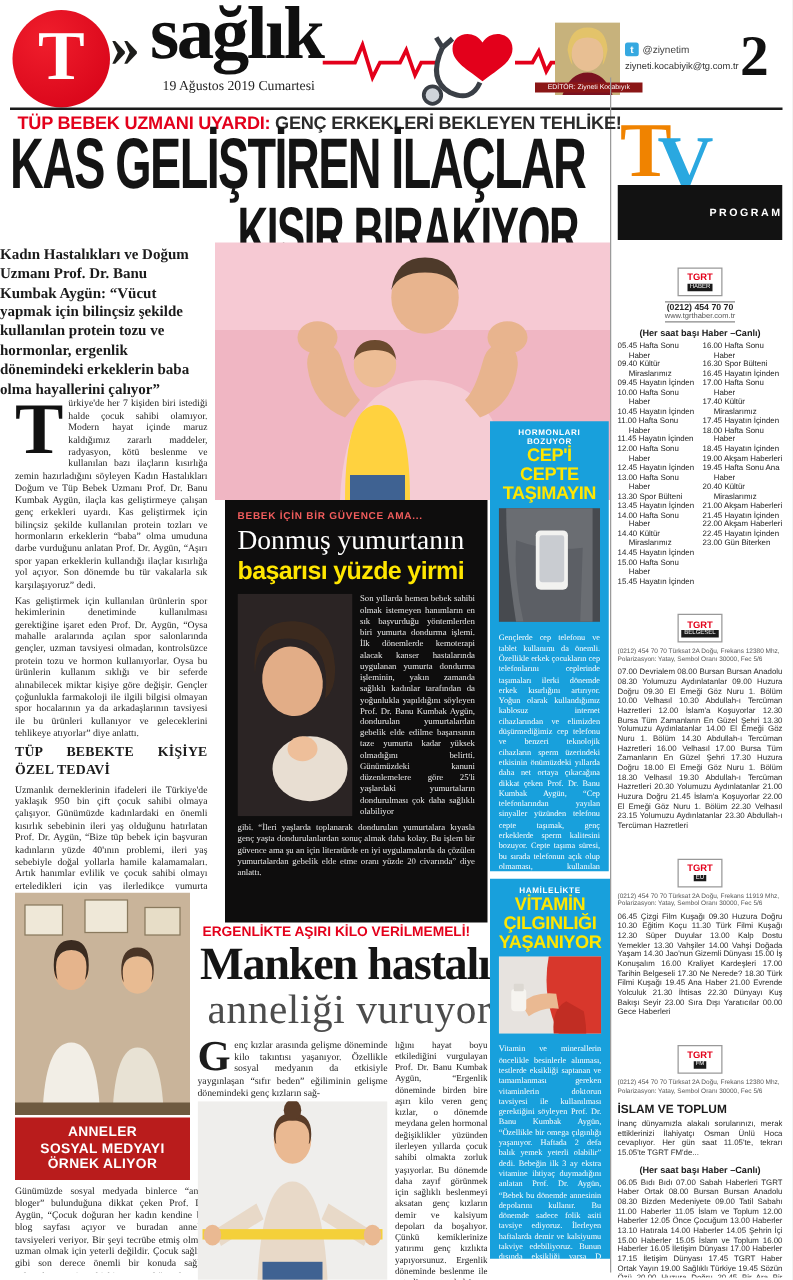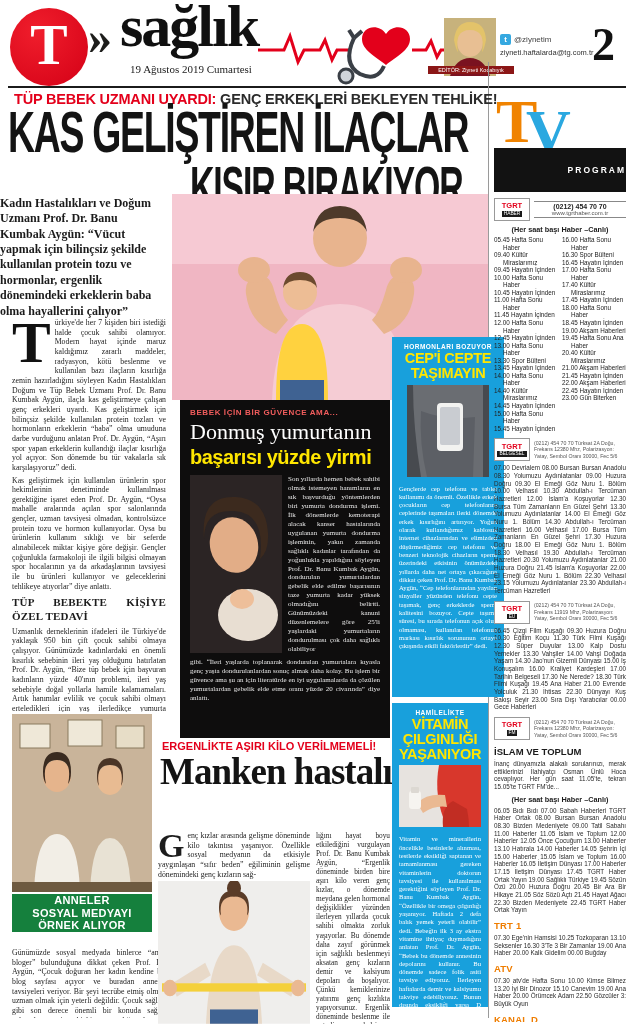--- a/index.html
+++ b/index.html
@@ -34,39 +34,39 @@
   .hl1{left:8px;top:100px;font-size:44px;transform:scale(0.85,1.30);}
   .hl2{left:190px;top:155px;font-size:44px;transform:scale(0.77,1.30);}
   
   .standfirst{left:0;top:196px;width:153px;font-size:12px;font-weight:bold;line-height:1.28;color:#1b1b1b;}
   .lead-body{left:12px;top:318px;width:154px;height:394px;overflow:hidden;font-size:7.8px;line-height:1.24;text-align:justify;}
   .dropcap{float:left;font-size:58px;line-height:0.8;font-weight:bold;margin:2px 4px 0 0;color:#111;}
   .lead-body p{margin:0 0 3px 0;}
   .subhead{font-size:11px;font-weight:bold;margin:5px 0 3px 0;letter-spacing:0.2px;}
   
   .photo-women{left:12px;top:714px;width:140px;height:178px;overflow:hidden;}
-  .purple-box{left:12px;top:894px;width:140px;height:38px;background:#15803d;color:#fff;
+  .purple-box{left:12px;top:894px;width:140px;height:50px;background:#b91c1c;color:#fff;
     display:flex;flex-direction:column;align-items:center;justify-content:center;
     font-family:"Liberation Sans",sans-serif;font-weight:800;font-size:11px;line-height:1.18;letter-spacing:0.3px;}
   .social-body{left:12px;top:948px;width:154px;height:70px;overflow:hidden;font-size:7.8px;line-height:1.24;text-align:justify;}
   
   .main-photo{left:172px;top:194px;width:316px;height:206px;overflow:hidden;}
   
   .black-box{left:180px;top:400px;width:210px;height:338px;background:#0e0d0d;color:#eee;
     padding:8px 10px;box-sizing:border-box;overflow:hidden;}
   .bb-kicker{color:#f25d5d;font-size:8px;font-weight:800;font-family:Liberation Sans, sans-serif;letter-spacing:0.6px;}
   .bb-title1{font-size:22px;color:#fff;margin-top:2px;}
   .bb-title2{font-size:20px;font-weight:900;color:#ffe600;font-family:"Liberation Sans",sans-serif;letter-spacing:-0.5px;margin-top:1px;}
   .bb-row{display:flex;gap:6px;margin-top:6px;}
   .bb-photo{width:92px;height:178px;flex:none;}
   .bb-text{font-size:7px;line-height:1.28;text-align:justify;color:#e8e8e8;}
   .bb-bottom{font-size:7px;line-height:1.28;text-align:justify;color:#e8e8e8;margin-top:4px;}
   
   .blue-box{background:#18a0dc;color:#fff;padding:6px 7px;box-sizing:border-box;overflow:hidden;}
-  .phone-box{left:392px;top:337px;width:112px;height:360px;}
+  .phone-box{left:392px;top:337px;width:95px;height:360px;}
   .vitamin-box{left:392px;top:703px;width:96px;height:304px;}
   .blue-kicker{font-size:6.5px;font-weight:800;text-align:center;font-family:"Liberation Sans",sans-serif;letter-spacing:0.5px;}
   .blue-title{font-size:14.5px;font-weight:900;color:#ffe600;text-align:center;line-height:1.02;
     font-family:"Liberation Sans",sans-serif;letter-spacing:-0.3px;margin-top:1px;}
   .blue-photo{width:100%;margin:4px 0;}
   .blue-body{font-size:6.6px;line-height:1.26;text-align:justify;}
   
   .mk-kicker{left:162px;top:740px;font-size:11px;font-weight:800;color:#e3001b;font-family:"Liberation Sans",sans-serif;}
   .mk-title{left:160px;top:750px;font-size:37px;font-weight:bold;color:#141414;letter-spacing:-1px;}
   .mk-sub{left:166px;top:790px;font-size:33px;color:#4c4c4c;letter-spacing:0.5px;}
@@ -76,21 +76,21 @@
   .mk-drop{float:left;font-size:34px;line-height:0.8;font-weight:bold;margin:1px 3px 0 0;}
   .mk-photo{flex:1;margin-top:2px;}
   .mk-right{flex:1;font-size:7.3px;line-height:1.24;text-align:justify;}
   
   .sidebar{left:494px;top:92px;width:132px;height:930px;overflow:hidden;font-family:"Liberation Sans",sans-serif;}
   .tvlogo{position:relative;height:62px;}
   .tvT{position:absolute;left:2px;top:-6px;font-size:62px;font-weight:bold;color:#f08300;font-family:"Liberation Serif",serif;}
   .tvV{position:absolute;left:32px;top:4px;font-size:62px;font-weight:bold;color:#2aa8e0;font-family:"Liberation Serif",serif;}
   .programbar{position:relative;background:#121212;color:#fff;font-size:8.5px;font-weight:800;
     letter-spacing:2px;text-align:right;padding:17px 0;margin-top:-6px;}
-  .chrow{display:flex;gap:4px;align-items:center;margin-top:6px;}
+  .chrow{display:flex;gap:4px;align-items:center;margin-top:22px;flex-direction:column;}
   .chlogo{width:34px;height:21px;border:1px solid #999;flex:none;display:flex;flex-direction:column;
     align-items:center;justify-content:center;background:#fff;}
   .chlogo-top{color:#e3001b;font-size:7.5px;font-weight:800;line-height:1;}
   .chlogo-bot{background:#1a1a1a;color:#fff;font-size:4.8px;line-height:1.2;padding:0 2px;margin-top:1px;}
   .chcontact{flex:1;border-top:1px solid #888;border-bottom:1px solid #888;padding:1px 0;text-align:center;}
   .chphone{font-size:7px;font-weight:bold;color:#222;}
   .chsite{font-size:6px;color:#555;}
   .chfreq{flex:1;font-size:5.2px;line-height:1.25;color:#555;}
   .livenote{font-size:7.3px;font-weight:800;text-align:center;margin:4px 0 2px 0;color:#1b1b1b;}
   .times{display:flex;gap:4px;}
@@ -127,21 +127,21 @@
     <ellipse cx="26" cy="24" rx="13" ry="15" fill="#e8bf93"></ellipse>
     <path d="M10 22 q2 -18 16 -18 q15 0 16 18 q-2 10 -4 12 q4 -22 -12 -22 q-16 0 -12 22 q-2 -2 -4 -12z" fill="#e3c36a"></path>
     <path d="M6 58 q6 -18 20 -18 q14 0 20 18z" fill="#7a1220"></path>
   </svg>
   <div class="abs editor-caption">EDİTÖR: Ziyneti Kocabıyık</div>
 
   <div class="abs tw-row">
     <span class="tw-icon">t</span>
     <span class="tw-handle">@ziynetim</span>
   </div>
-  <div class="abs email">ziyneti.haftalarda@tg.com.tr</div>
+  <div class="abs email">ziyneti.kocabiyik@tg.com.tr</div>
   <div class="abs page-number">2</div>
   <div class="abs header-rule"></div>
   <div class="abs vert-rule"></div>
 
   <div class="abs kicker sans">
     <span class="red">TÜP BEBEK UZMANI UYARDI:</span><span class="dark"> GENÇ ERKEKLERİ BEKLEYEN TEHLİKE!</span>
   </div>
   <div class="abs hl hl1 sans">KAS GELİŞTİREN İLAÇLAR</div>
   <div class="abs hl hl2 sans">KISIR BIRAKIYOR</div>
 
@@ -218,20 +218,21 @@
       <path d="M6 0 h70 v92 h-62 q-8 -50 -8 -92z" fill="#6a6d72"></path>
       <path d="M14 26 q26 10 54 6 l-2 60 h-46 q-8 -34 -6 -66z" fill="#5c5f65"></path>
       <rect x="30" y="18" width="26" height="48" rx="4" fill="#f2f2f0"></rect>
       <rect x="33" y="22" width="20" height="38" rx="2" fill="#c9ccd1"></rect>
     </svg>
     <div class="blue-body">Gençlerde cep telefonu ve tablet kullanımı da önemli. Özellikle erkek çocukların cep telefonlarını ceplerinde taşımaları ilerki dönemde erkek kısırlığını artırıyor. Yoğun olarak kullandığımız kablosuz internet cihazlarından ve elimizden düşürmediğimiz cep telefonu ve benzeri teknolojik cihazların sperm üzerindeki etkisinin önümüzdeki yıllarda daha net ortaya çıkacağına dikkat çeken Prof. Dr. Banu Kumbak Aygün, “Cep telefonlarından yayılan sinyaller yüzünden telefonu cepte taşımak, genç erkeklerde sperm kalitesini bozuyor. Cepte taşıma süresi, bu sırada telefonun açık olup olmaması, kullanılan telefonun markası kısırlık sorununun ortaya çıkışında etkili faktörlerdir” dedi.</div>
   </div>
 
   <div class="abs mk-kicker">ERGENLİKTE  AŞIRI KİLO VERİLMEMELİ!</div>
   <div class="abs mk-title">Manken hastalığı</div>
+  <div class="abs mk-sub">anneliği vuruyor</div>
   <div class="abs mk-body">
     <div class="mk-left">
       <div class="mk-intro">
         <span class="mk-drop">G</span><span>enç kızlar arasında gelişme döneminde kilo takıntısı yaşanıyor. Özellikle sosyal medyanın da etkisiyle yaygınlaşan “sıfır beden” eğiliminin gelişme dönemindeki genç kızların sağ-</span>
       </div>
       <svg class="mk-photo" width="152" height="120" viewBox="0 0 152 120" preserveAspectRatio="none">
         <rect width="152" height="120" fill="#efeeec"></rect>
         <ellipse cx="76" cy="26" rx="15" ry="16" fill="#eab992"></ellipse>
         <path d="M61 22 q0 -14 15 -14 q15 0 15 14 q0 5 -2 7 q3 -16 -13 -16 q-16 0 -13 16 q-2 -2 -2 -7z" fill="#5a3c28"></path>
         <circle cx="76" cy="6" r="7" fill="#5a3c28"></circle>

